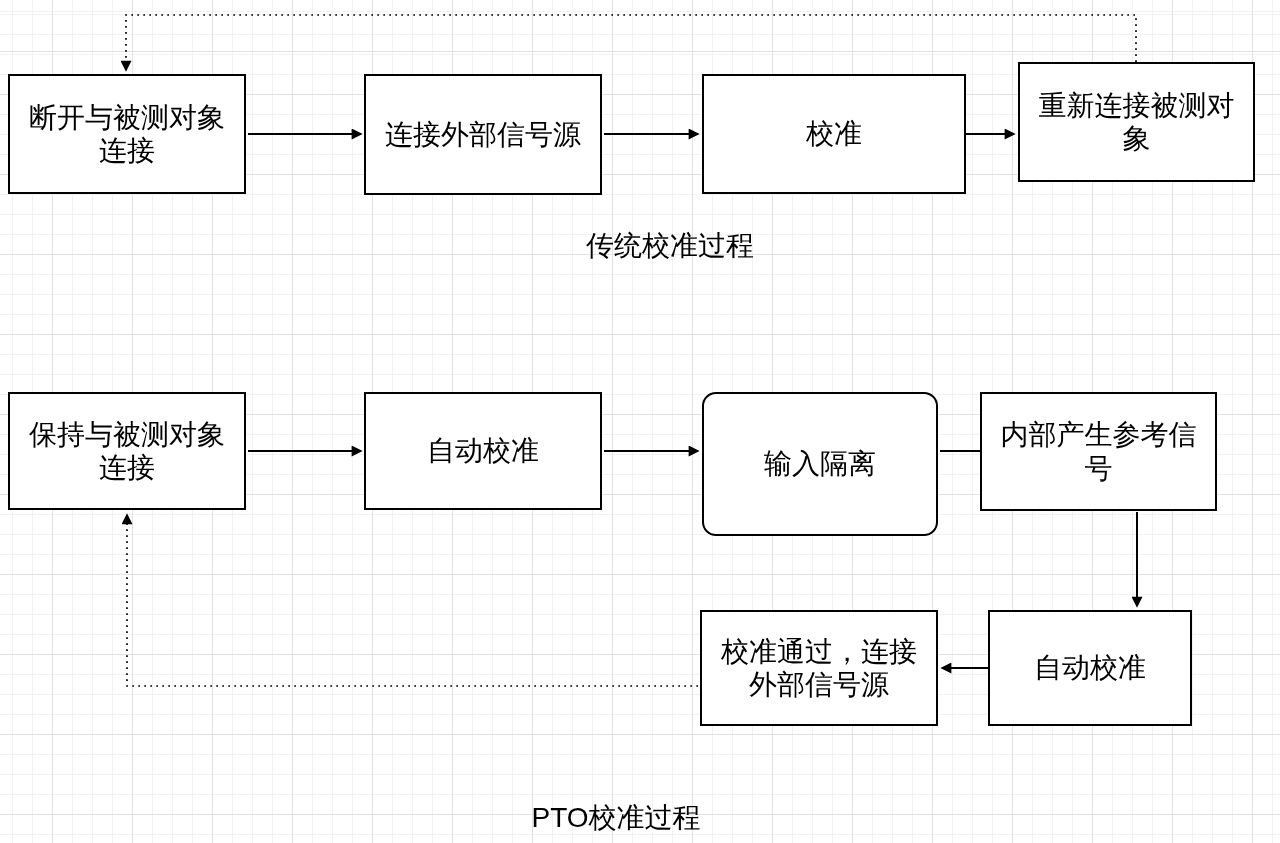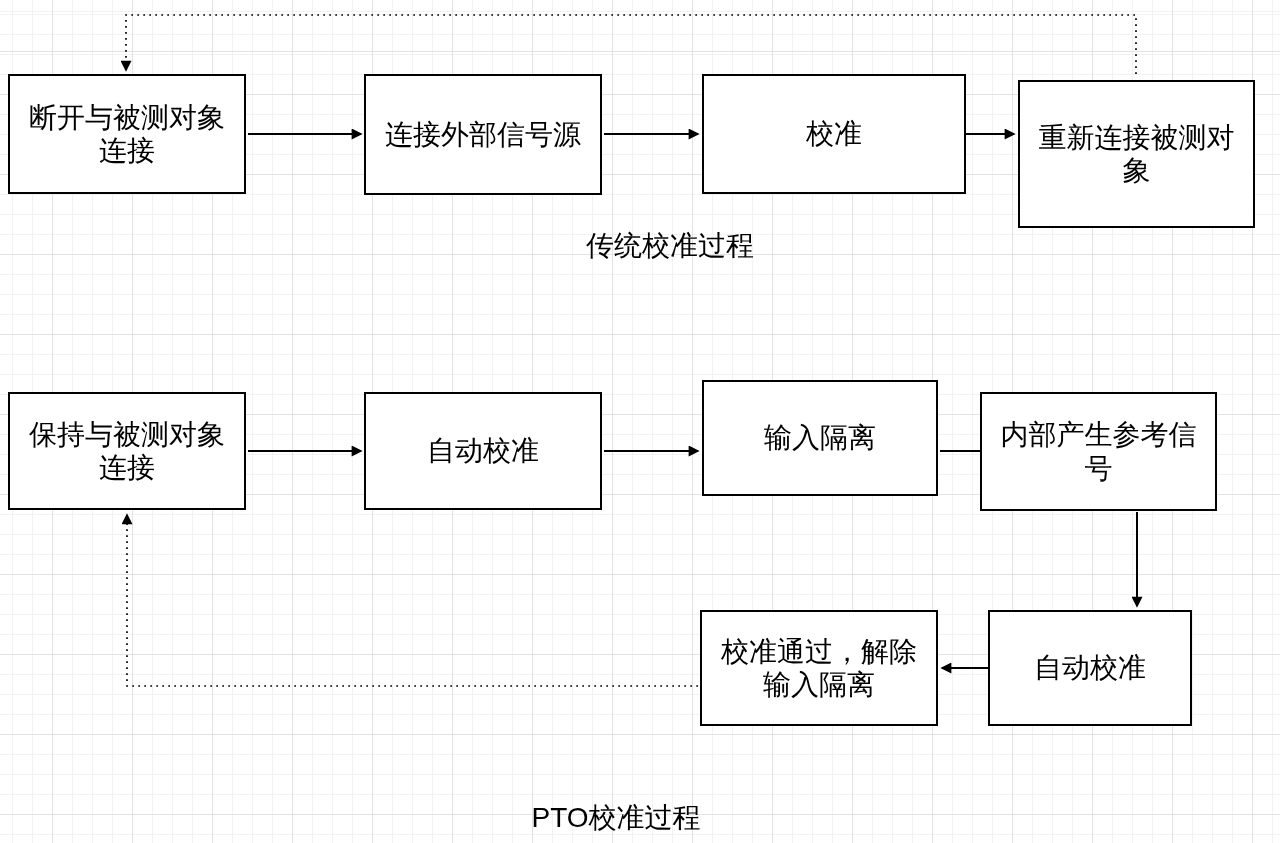--- a/index.html
+++ b/index.html
@@ -48,25 +48,25 @@
     font-size: 28px;
     color: #000000;
     text-align: center;
     z-index: 2;
     white-space: nowrap;
   }
   
   .n-disconnect        { left: 8px;    top: 74px;  width: 238px; height: 120px; }
   .n-connect-source    { left: 364px;  top: 74px;  width: 238px; height: 121px; }
   .n-calibrate         { left: 702px;  top: 74px;  width: 264px; height: 120px; }
-  .n-reconnect         { left: 1018px; top: 80px;  width: 237px; height: 148px; }
+  .n-reconnect         { left: 1018px; top: 62px;  width: 237px; height: 120px; }
   
   .n-keep-connection   { left: 8px;    top: 392px; width: 238px; height: 118px; }
   .n-double-click      { left: 364px;  top: 392px; width: 238px; height: 118px; }
-  .n-input-isolation   { left: 702px;  top: 380px; width: 236px; height: 116px; }
+  .n-input-isolation   { left: 702px;  top: 392px; width: 236px; height: 144px; border-radius: 14px; }
   .n-internal-ref      { left: 980px; top: 392px; width: 237px; height: 119px; }
   
   .n-auto-calibration  { left: 988px; top: 610px; width: 204px; height: 116px; }
   .n-pass-release      { left: 700px;  top: 610px; width: 238px; height: 116px; }
 
   .caption-traditional { left: 570px; top: 227px; width: 200px; }
   .caption-pto         { left: 516px; top: 799px; width: 200px; }
 </style>
 </head>
 <body>
@@ -124,17 +124,17 @@
   <div class="node n-reconnect">重新连接被测对象</div>
 
   <div class="caption caption-traditional">传统校准过程</div>
 
   <div class="node n-keep-connection">保持与被测对象连接</div>
   <div class="node n-double-click">自动校准</div>
   <div class="node n-input-isolation">输入隔离</div>
   <div class="node n-internal-ref">内部产生参考信号</div>
 
   <div class="node n-auto-calibration">自动校准</div>
-  <div class="node n-pass-release">校准通过，解除输入隔离</div>
+  <div class="node n-pass-release">校准通过，连接外部信号源</div>
 
   <div class="caption caption-pto">PTO校准过程</div>
 
 </div>
 
 </body></html>

